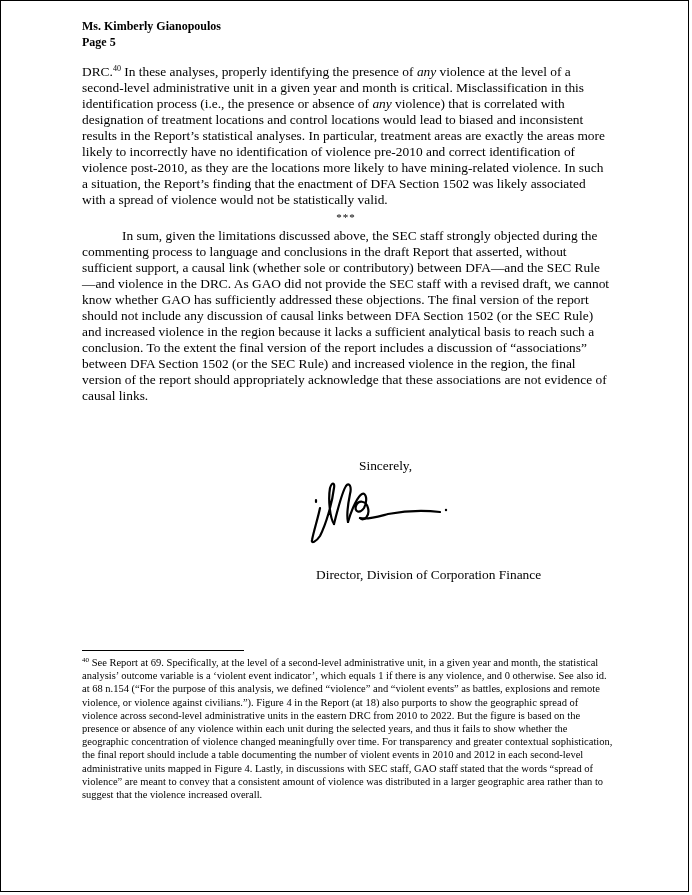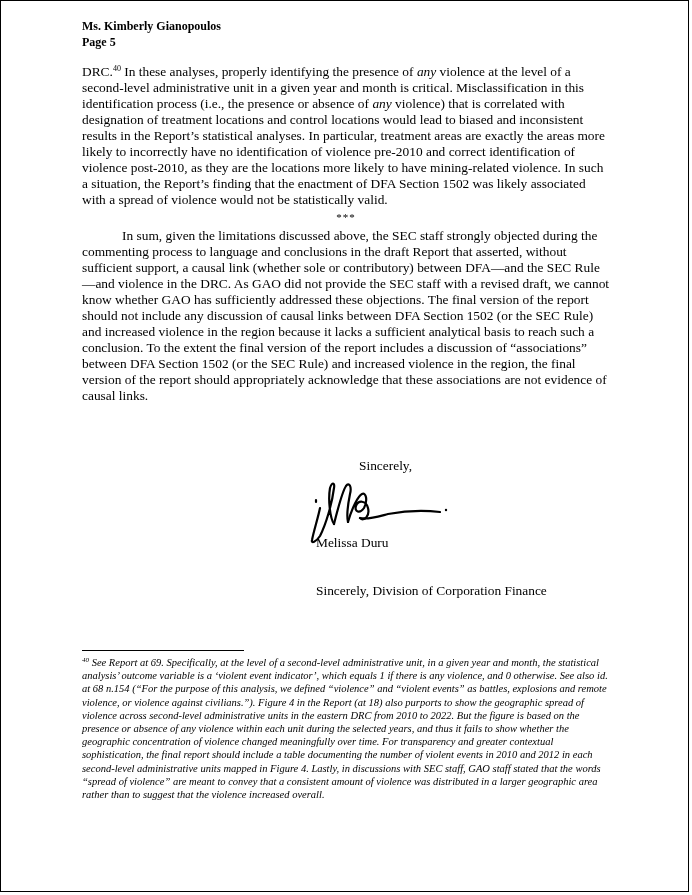--- a/index.html
+++ b/index.html
@@ -88,21 +88,20 @@
       height: 0;
       border-top: 1px solid #000000;
     }
     .footnote {
       position: absolute;
       left: 82px;
       top: 656px;
       width: 532px;
       font-size: 10.5px;
       line-height: 13.2px;
-      font-style: italic;
     }
     .footnote sup { font-size: 7px; }
     em { }
   </style>
 </head>
 <body>
 
 <div class="page-frame"></div>
 
 <div class="header">
@@ -123,21 +122,20 @@
     <path d="M8 22 L8 24"></path>
     <path d="M12 30 C10 40, 6 52, 4 62 C3 66, 8 64, 12 58 C18 46, 24 26, 26 10 C27 4, 24 4, 22 10 C20 22, 22 40, 26 46"></path>
     <path d="M26 46 C30 30, 34 14, 38 8 C41 4, 44 8, 42 16 C40 26, 38 36, 40 44"></path>
     <path d="M40 44 C44 30, 50 18, 54 16 C58 14, 60 22, 56 30 C52 36, 46 34, 48 28 C50 22, 58 22, 60 30 C62 38, 56 44, 52 40"></path>
     <path d="M52 40 C60 42, 72 38, 80 36 C96 33, 116 32, 132 34"></path>
   </g>
   <circle cx="138" cy="32" r="1.2" fill="#000"></circle>
 </svg>
 
 <div class="sig-block">
-  <div>Melissa Duru</div>
   <div class="gap"></div>
   <div class="gap"></div>
-  <div>Sincerely, Division of Corporation Finance</div>
+  <div>Director, Division of Corporation Finance</div>
 </div>
 
 <div class="footnote-rule"></div>
 
 <p class="footnote" style="margin:0;"><sup>40</sup><span> See Report at 69. Specifically, at the level of a second-level administrative unit, in a given year and month, the statistical analysis’ outcome variable is a ‘violent event indicator’, which equals 1 if there is any violence, and 0 otherwise. See also id. at 68 n.154 (“For the purpose of this analysis, we defined “violence” and “violent events” as battles, explosions and remote violence, or violence against civilians.”). Figure 4 in the Report (at 18) also purports to show the geographic spread of violence across second-level administrative units in the eastern DRC from 2010 to 2022. But the figure is based on the presence or absence of any violence within each unit during the selected years, and thus it fails to show whether the geographic concentration of violence changed meaningfully over time. For transparency and greater contextual sophistication, the final report should include a table documenting the number of violent events in 2010 and 2012 in each second-level administrative units mapped in Figure 4. Lastly, in discussions with SEC staff, GAO staff stated that the words “spread of violence” are meant to convey that a consistent amount of violence was distributed in a larger geographic area rather than to suggest that the violence increased overall.</span></p>
 
 </body></html>

